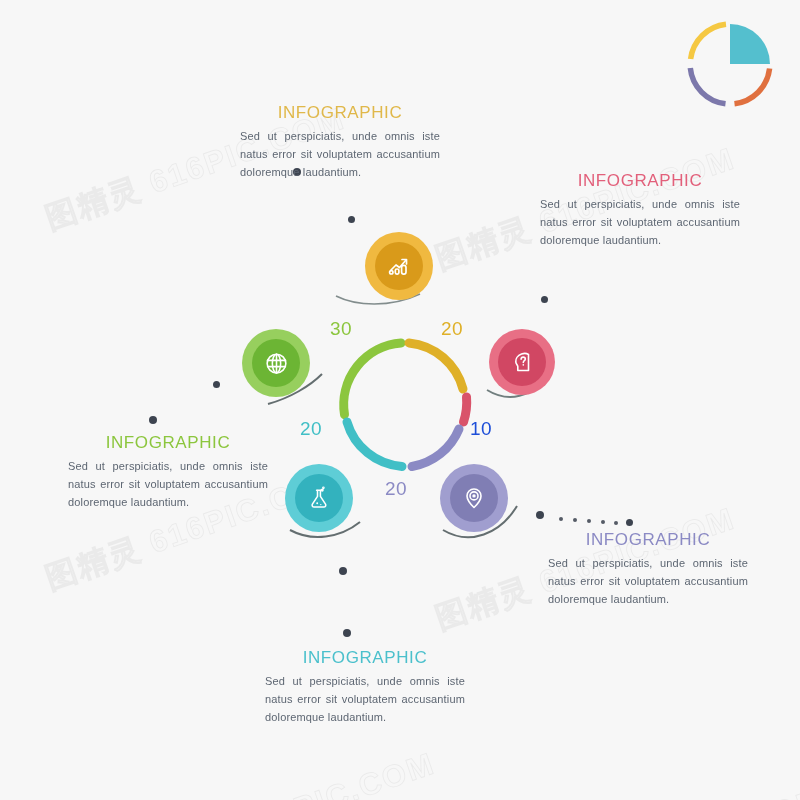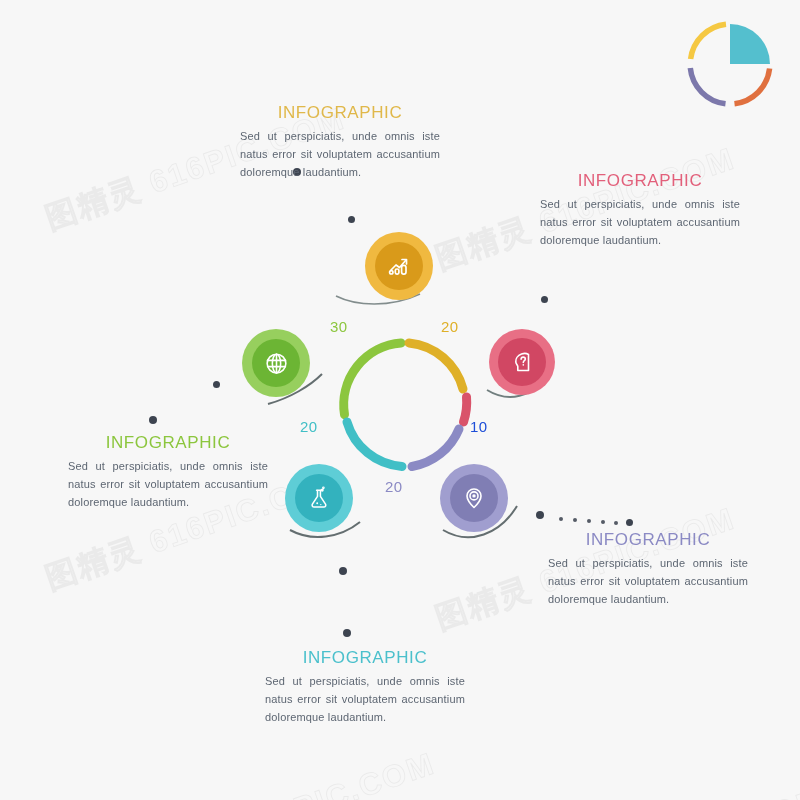--- a/index.html
+++ b/index.html
@@ -77,21 +77,21 @@
     justify-content: center;
   }
   .iconcircle .inner {
     border-radius: 50%;
     display: flex;
     align-items: center;
     justify-content: center;
   }
   .numlabel {
     position: absolute;
-    font-size: 15px;
+    font-size: 19px;
     letter-spacing: 0.5px;
   }
   svg { display: block; overflow: visible; }
 </style>
 </head>
 <body>
 
 <div id="stage">
 
   <div class="wm" style="left:40px; top:200px; transform: rotate(-19deg); font-size:31px;">图精灵 616PIC.COM</div>

